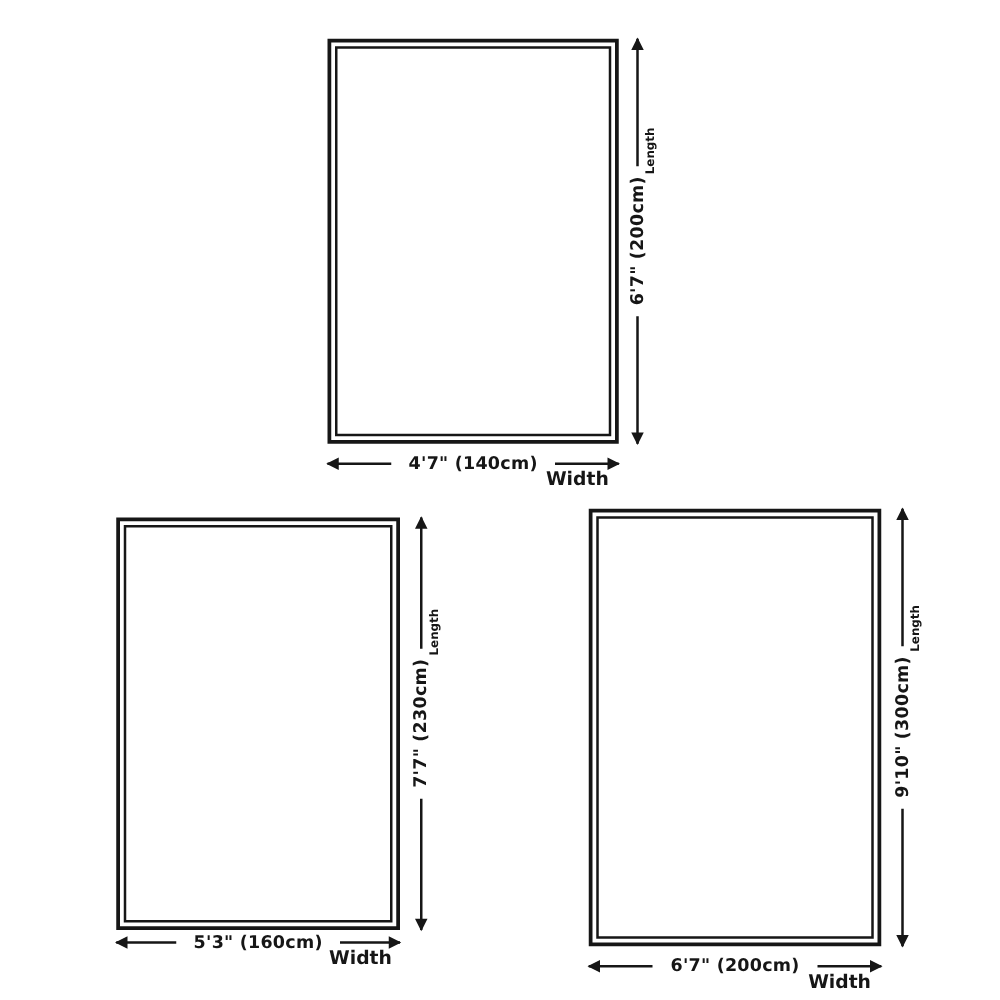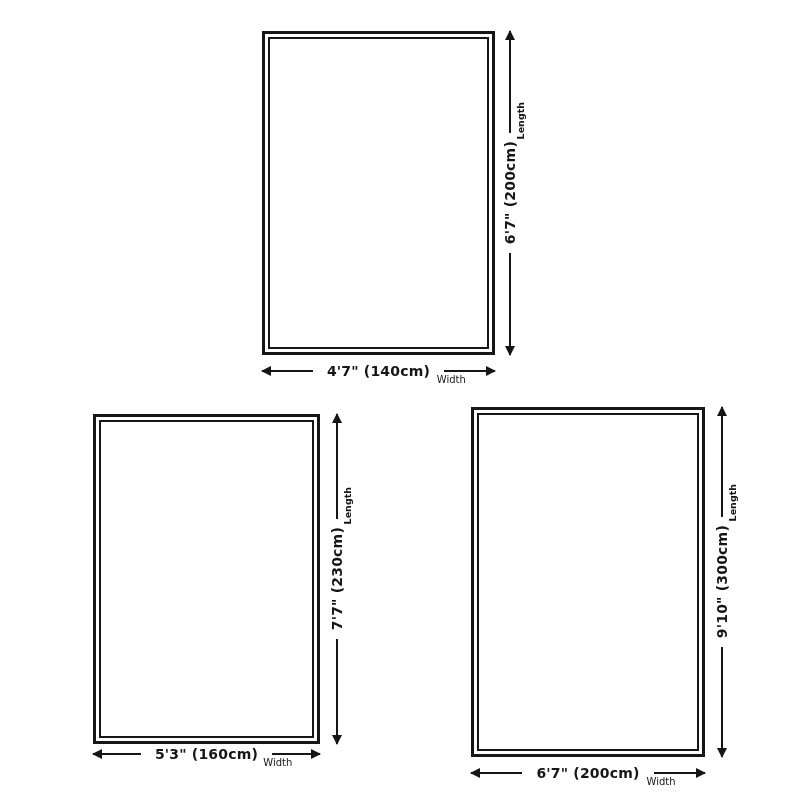--- a/index.html
+++ b/index.html
@@ -70,21 +70,21 @@
     width:0;height:0;
     border-top:5px solid transparent;border-bottom:5px solid transparent;
     border-left:10px solid #161616;
   }
   .dim-text-h{
     font-size:14px;font-weight:700;white-space:nowrap;
     margin:0 14px;letter-spacing:0.2px;
   }
   .axis-h{
     position:absolute;left:75%;top:13px;
-    font-size:10px;font-weight:400;white-space:nowrap;
+    font-size:15px;font-weight:700;white-space:nowrap;
   }
 </style>
 </head>
 <body>
 
 <div class="figure" style="left:262px;top:31px;width:233px;height:324px;">
   <div class="rug" style="width:233px;height:324px;">
     <div class="rug-inner"></div>
   </div>
   <div class="dim-v" style="left:240px;top:0;height:324px;">

